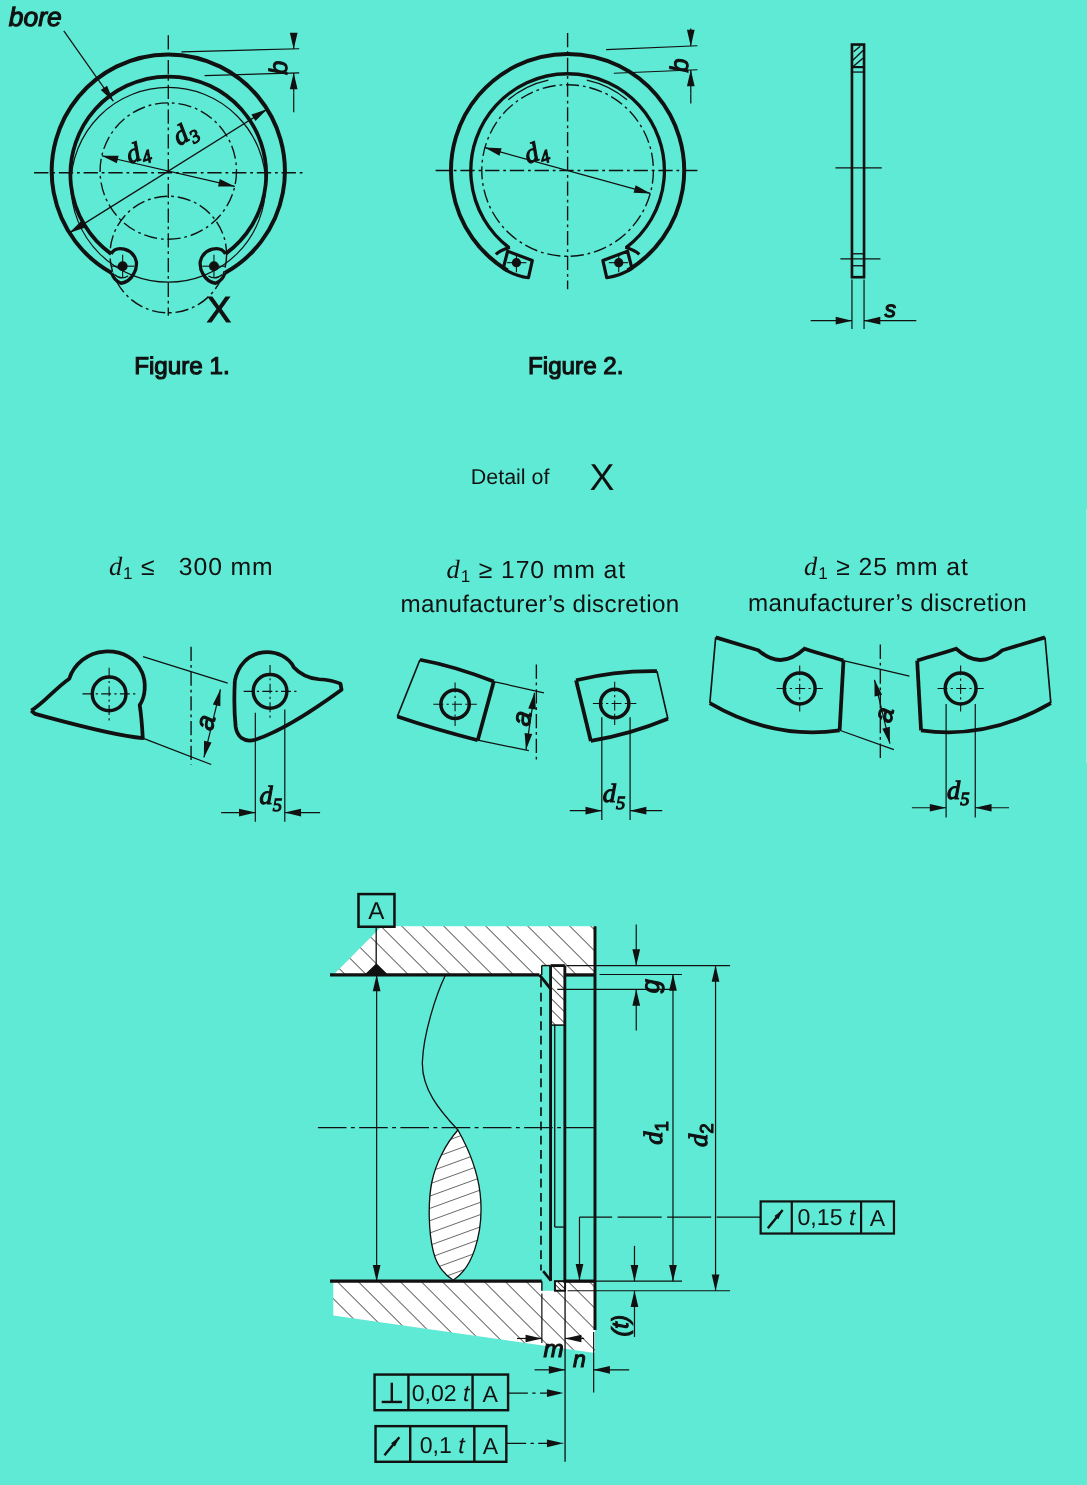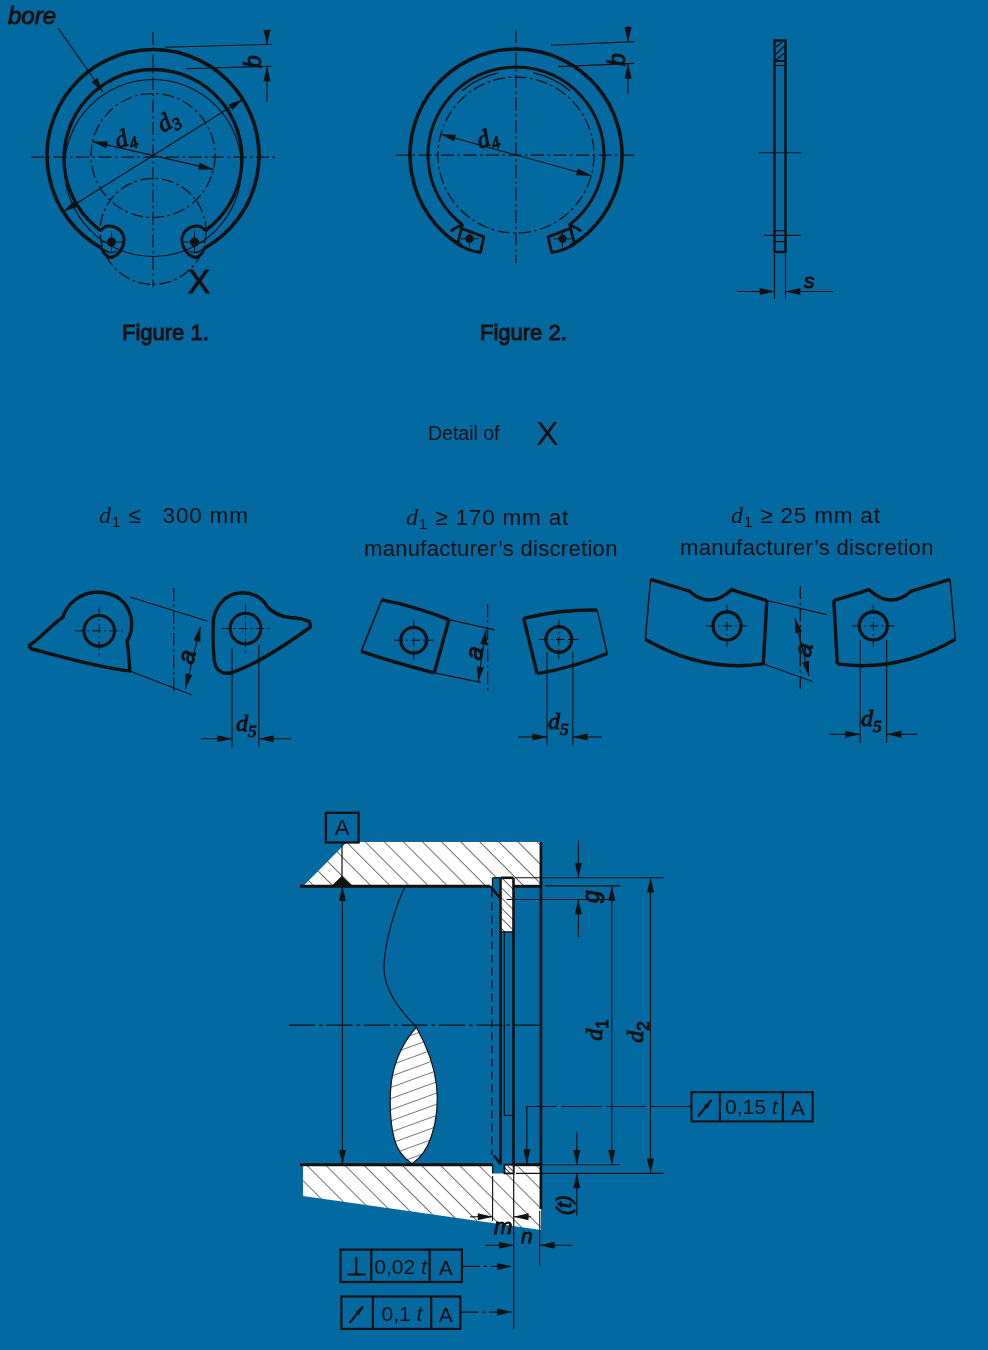--- a/index.html
+++ b/index.html
@@ -1,16 +1,16 @@
 <!DOCTYPE html>
 <html><head>
 <meta charset="utf-8">
 <style>
 html,body{margin:0;padding:0;background:#fff;}
-#page{position:relative;width:988px;height:1350px;background:#0369a1;overflow:hidden;}
+#page{position:relative;width:988px;height:1350px;background:#5eead4;overflow:hidden;}
 text{font-family:"Liberation Sans",sans-serif;fill:#111;}
 .it{font-style:italic;}
 .md{font-family:"Liberation Serif",serif;font-style:italic;}
 </style>
 </head>
 <body>
 <div id="page">
 <svg width="988" height="1350" viewBox="0 0 988 1350">
 <defs>
 <marker id="ae" markerUnits="userSpaceOnUse" markerWidth="17" markerHeight="9" refX="15.6" refY="4.5" orient="auto">

